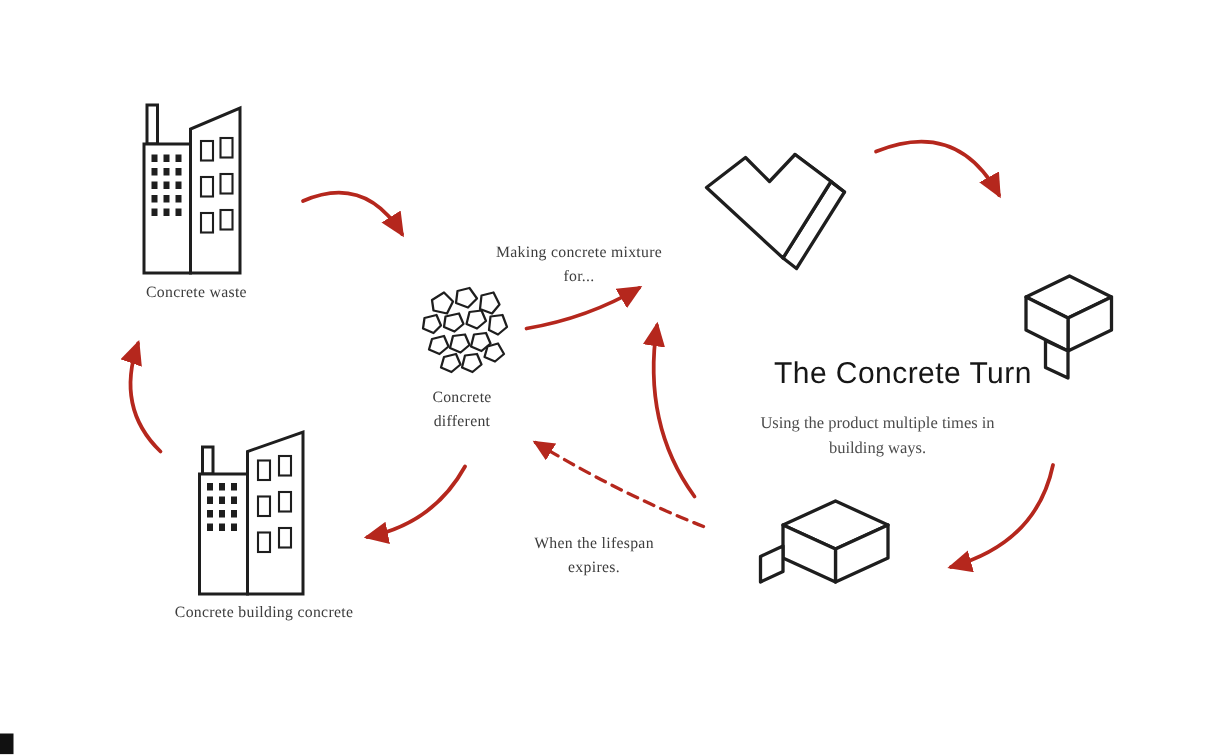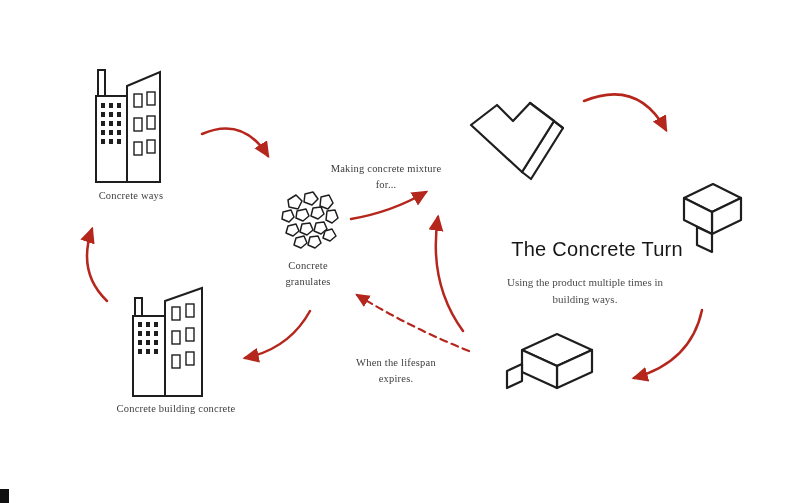--- a/index.html
+++ b/index.html
@@ -21,22 +21,22 @@
     color: #3d3d3d;
     text-align: center;
   }
   .lbl-waste     { left: 66px;  top: 188px; width: 130px; }
   .lbl-granulates{ left: 268px; top: 258px; width: 80px;  }
   .lbl-mixture   { left: 330px; top: 161px; width: 112px; }
   .lbl-lifespan  { left: 340px; top: 355px; width: 112px; }
   .lbl-material  { left: 114px; top: 401px; width: 124px; }
   .title {
     position: absolute;
-    left: 488px; top: 238px; width: 195px;
-    text-align: right;
+    left: 516px; top: 238px; width: 195px;
+    text-align: left;
     font-family: "Liberation Sans", sans-serif;
     font-weight: 400;
     font-size: 20px;
     letter-spacing: .3px;
     color: #161616;
   }
   .subtitle {
     position: absolute;
     left: 502px; top: 274px; width: 166px;
     text-align: center;
@@ -163,22 +163,22 @@
         <rect x="154" y="331" width="4" height="5"></rect>
       <rect x="138" y="340" width="4" height="5"></rect>
         <rect x="146" y="340" width="4" height="5"></rect>
         <rect x="154" y="340" width="4" height="5"></rect>
       <rect x="138" y="349" width="4" height="5"></rect>
         <rect x="146" y="349" width="4" height="5"></rect>
         <rect x="154" y="349" width="4" height="5"></rect>
     </g>
   </svg>
 
-  <div class="label lbl-waste">Concrete ways</div>
-  <div class="label lbl-granulates">Concrete granulates</div>
+  <div class="label lbl-waste">Concrete waste</div>
+  <div class="label lbl-granulates">Concrete different</div>
   <div class="label lbl-lifespan">When the lifespan expires.</div>
   <div class="label lbl-mixture">Making concrete mixture for...</div>
   <div class="label lbl-material">Concrete building concrete</div>
 
   <div class="title">The Concrete Turn</div>
   <div class="subtitle">Using the product multiple times in building ways.</div>
 
   <div class="corner-mark"></div>
 </div>
 

